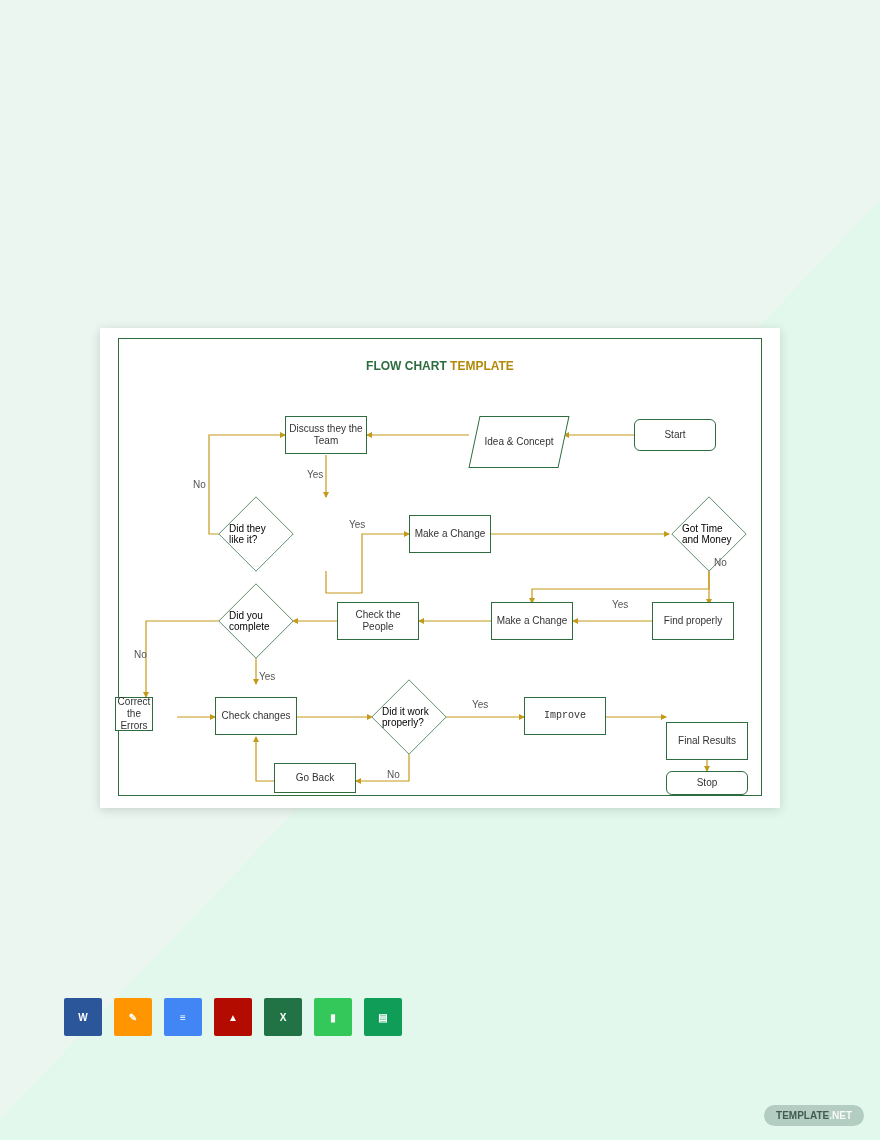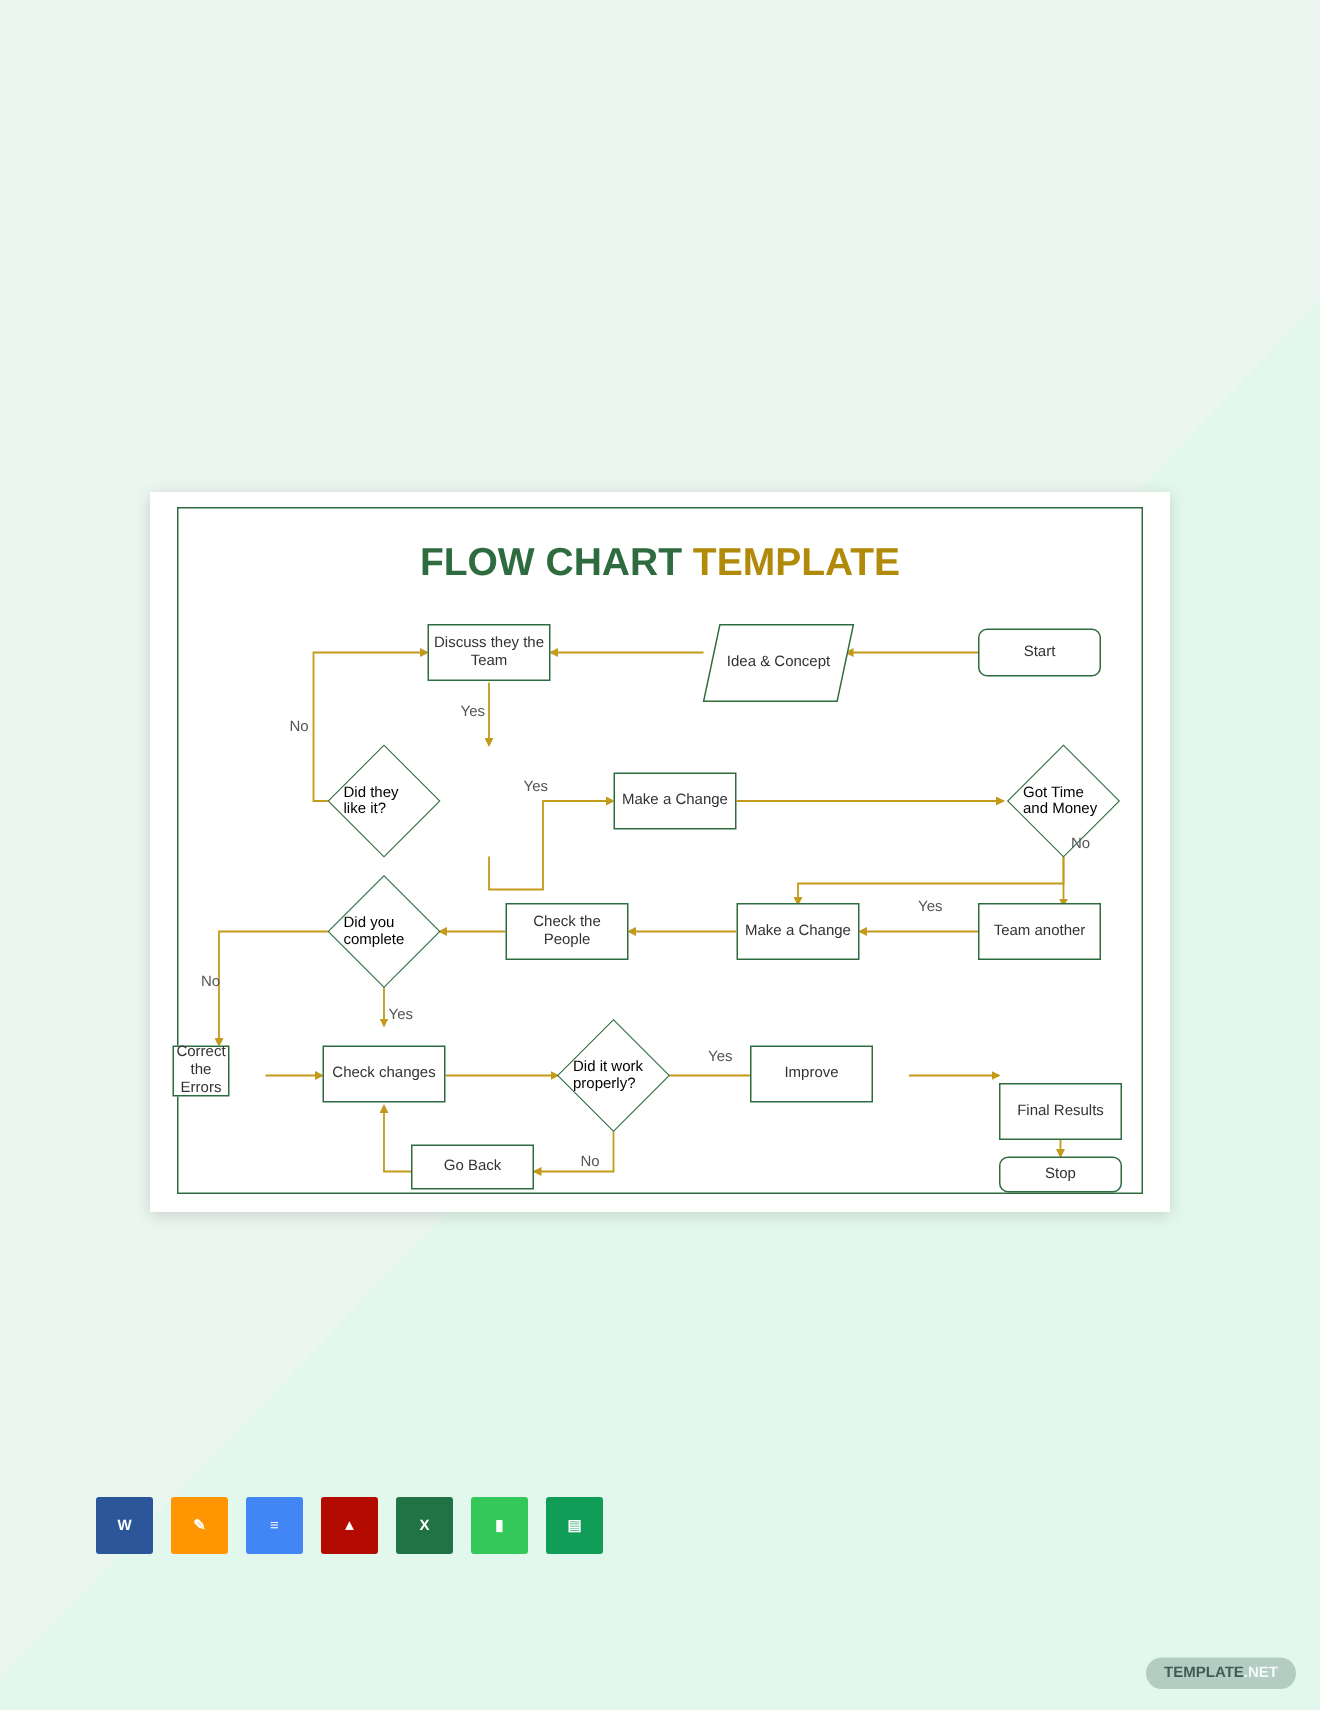--- a/index.html
+++ b/index.html
@@ -32,21 +32,21 @@
     position: absolute;
     left: 18px; top: 10px; right: 18px; bottom: 12px;
     border: 1px solid #2e6b3f;
     background: #fff;
   }
   .title {
     position: absolute;
     top: 20px; left: 0; right: 0;
     text-align: center;
     font-weight: 800;
-    font-size: 26px;
+    font-size: 12px;
     color: #2e6b3f;
   }
   .title .accent { color: #b18a0a; }
   .node {
     position: absolute;
     font-size: 10px;
     color: #333;
     display: flex;
     align-items: center;
     justify-content: center;
@@ -173,57 +173,57 @@
         <path d="M155,442 L137,442 L137,398"></path>
         <path d="M588,398 L588,432"></path>
       </g>
     </svg>
 
     <div class="node rect" style="left:166px; top:77px;">Discuss they the Team</div>
     <div class="node para" style="left:355px; top:77px;">
       <div class="shape"></div>
         <div class="lbl">Idea &amp; Concept</div>
     </div>
-    <div class="node rect oval" style="left:533px; top:80px; height:32px;">Start</div>
+    <div class="node rect oval" style="left:515px; top:80px; height:32px;">Start</div>
 
     <div class="edge-lbl" style="left:188px; top:130px;">Yes</div>
     <div class="edge-lbl" style="left:74px; top:140px;">No</div>
 
     <div class="diamond" style="left:100px; top:158px;">
       <div class="shape"></div>
         <div class="lbl">Did they like it?</div>
     </div>
     <div class="edge-lbl" style="left:230px; top:180px;">Yes</div>
     <div class="node rect" style="left:290px; top:176px;">Make a Change</div>
     <div class="diamond" style="left:553px; top:158px;">
       <div class="shape"></div>
         <div class="lbl">Got Time and Money</div>
     </div>
     <div class="edge-lbl" style="left:595px; top:218px;">No</div>
     <div class="edge-lbl" style="left:493px; top:260px;">Yes</div>
 
-    <div class="node rect" style="left:533px; top:263px;">Team another</div>
+    <div class="node rect" style="left:533px; top:263px;">Find properly</div>
     <div class="node rect" style="left:372px; top:263px;">Make a Change</div>
     <div class="node rect" style="left:218px; top:263px;">Check the People</div>
     <div class="diamond" style="left:100px; top:245px;">
       <div class="shape"></div>
         <div class="lbl">Did you complete</div>
     </div>
 
     <div class="edge-lbl" style="left:15px; top:310px;">No</div>
     <div class="edge-lbl" style="left:140px; top:332px;">Yes</div>
 
     <div class="node rect sm" style="left:-4px; top:358px; width:38px;">Correct the Errors</div>
     <div class="node rect" style="left:96px; top:358px;">Check changes</div>
     <div class="diamond" style="left:253px; top:341px;">
       <div class="shape"></div>
         <div class="lbl">Did it work properly?</div>
     </div>
     <div class="edge-lbl" style="left:353px; top:360px;">Yes</div>
-    <div class="node rect" style="left:381px; top:358px;">Improve</div>
+    <div class="node rect" style="left:405px; top:358px;font-family:Liberation Mono, monospace;">Improve</div>
     <div class="node rect" style="left:547px; top:339px;margin-top:44px;">Final Results</div>
 
     <div class="edge-lbl" style="left:268px; top:430px;">No</div>
     <div class="node rect" style="left:155px; top:424px; height:30px;">Go Back</div>
     <div class="node rect oval" style="left:547px; top:432px; height:24px;">Stop</div>
   </div>
 </div>
 
 <div class="icons">
   <div class="icon word">W</div>

